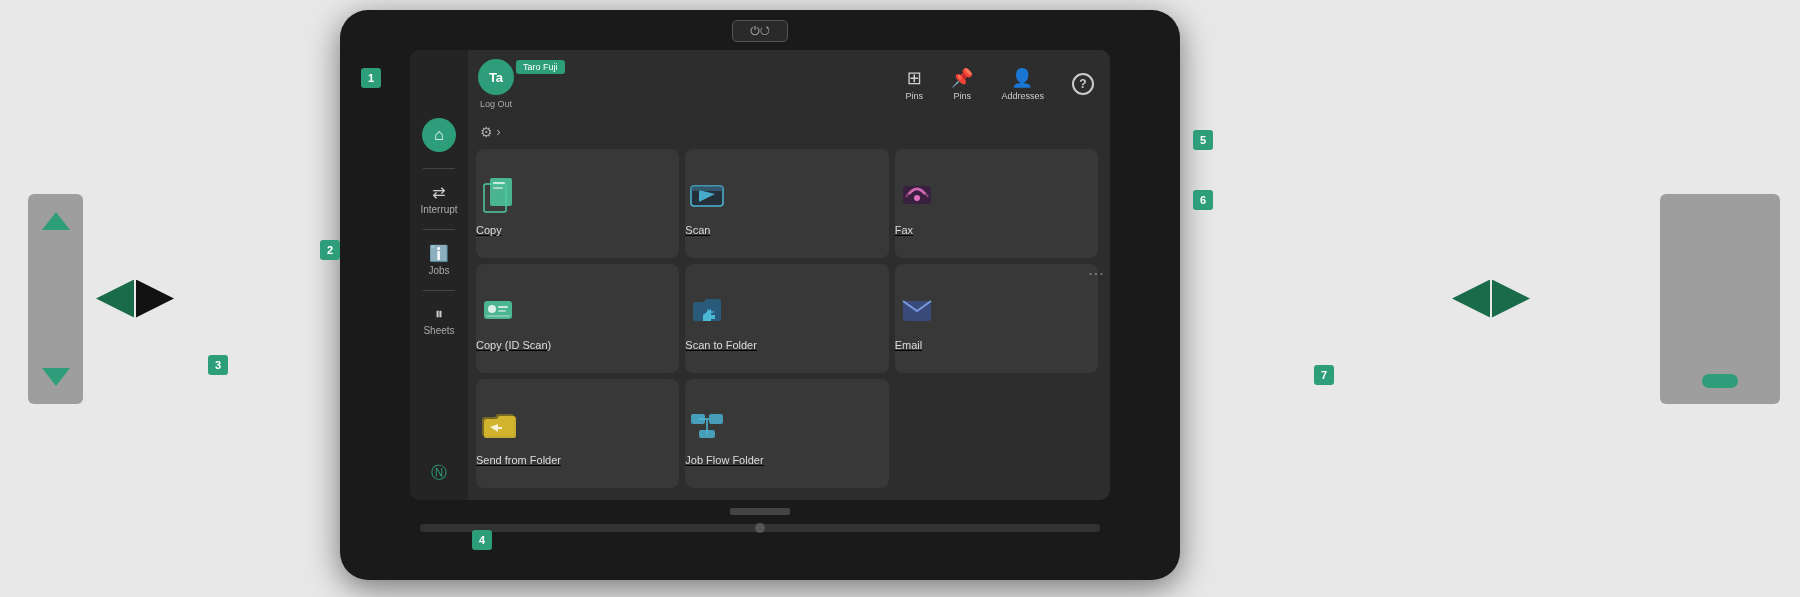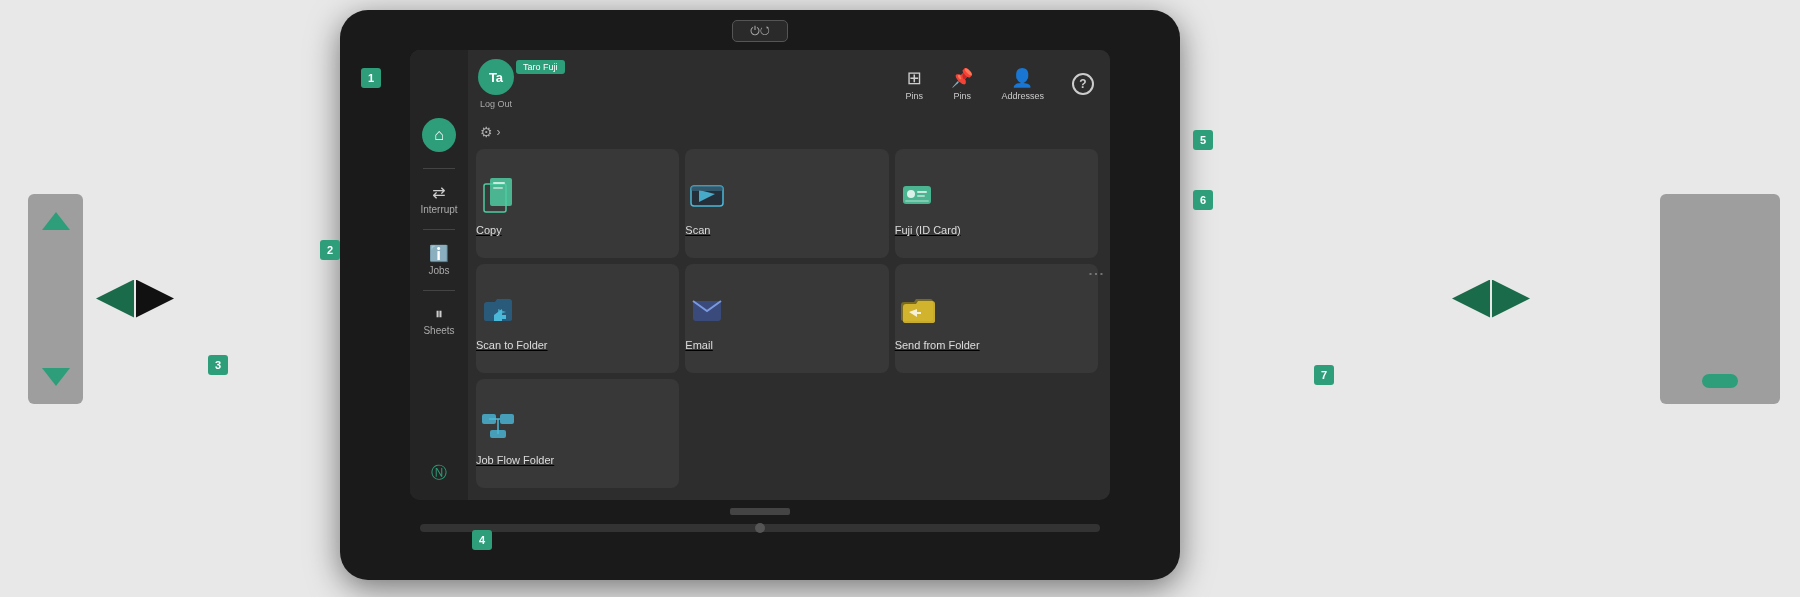--- a/index.html
+++ b/index.html
@@ -454,32 +454,43 @@
           <div class="app-icon-wrap">
             <svg width="44" height="44" viewBox="0 0 44 44">
               <rect x="6" y="14" width="32" height="20" rx="3" fill="#242f3a" stroke="#4ab8d8" stroke-width="1.5"></rect>
               <polygon points="14,18 30,22 14,30" fill="#4ab8d8" opacity="0.9"></polygon>
               <rect x="6" y="14" width="32" height="5" rx="2" fill="#3a6a80" opacity="0.7"></rect>
             </svg>
           </div>
           <span class="app-tile-label">Scan</span>
         </div>
 
+        <div class="app-tile">
+          <div class="app-icon-wrap">
+            <svg width="44" height="44" viewBox="0 0 44 44">
+              <rect x="8" y="14" width="28" height="18" rx="3" fill="#3a2040"></rect>
+              <path d="M14 22 Q22 12 30 22" stroke="#e070c0" stroke-width="2.5" fill="none"></path>
+              <path d="M11 25 Q22 8 33 25" stroke="#c060a0" stroke-width="2" fill="none" opacity="0.6"></path>
+              <circle cx="22" cy="26" r="3" fill="#e070c0"></circle>
+            </svg>
+          </div>
+          <span class="app-tile-label">Fax</span>
+        </div>
 
         <div class="app-tile">
           <div class="app-icon-wrap">
             <svg width="44" height="44" viewBox="0 0 44 44">
               <rect x="8" y="14" width="28" height="18" rx="3" fill="#4ecba0" opacity="0.85"></rect>
               <circle cx="16" cy="22" r="4" fill="white" opacity="0.8"></circle>
               <rect x="22" y="19" width="10" height="2" rx="1" fill="white" opacity="0.7"></rect>
               <rect x="22" y="23" width="8" height="2" rx="1" fill="white" opacity="0.5"></rect>
               <rect x="10" y="28" width="24" height="2" rx="1" fill="white" opacity="0.3"></rect>
             </svg>
           </div>
-          <span class="app-tile-label">Fuji (ID Card)</span>
+          <span class="app-tile-label">Copy (ID Scan)</span>
         </div>
 
         <div class="app-tile">
           <div class="app-icon-wrap">
             <svg width="44" height="44" viewBox="0 0 44 44">
               <path d="M8 18 Q8 15 11 15 L19 15 L21 12 L33 12 Q36 12 36 15 L36 32 Q36 34 33 34 L11 34 Q8 34 8 32 Z" fill="#2a5a7a"></path>
               <polygon points="18,28 26,22 26,28 30,28 30,32 26,32 26,34 18,34" fill="#4ab8d8"></polygon>
               <polygon points="22,22 30,25 22,28" fill="#4ab8d8" opacity="0.7"></polygon>
             </svg>
           </div>

